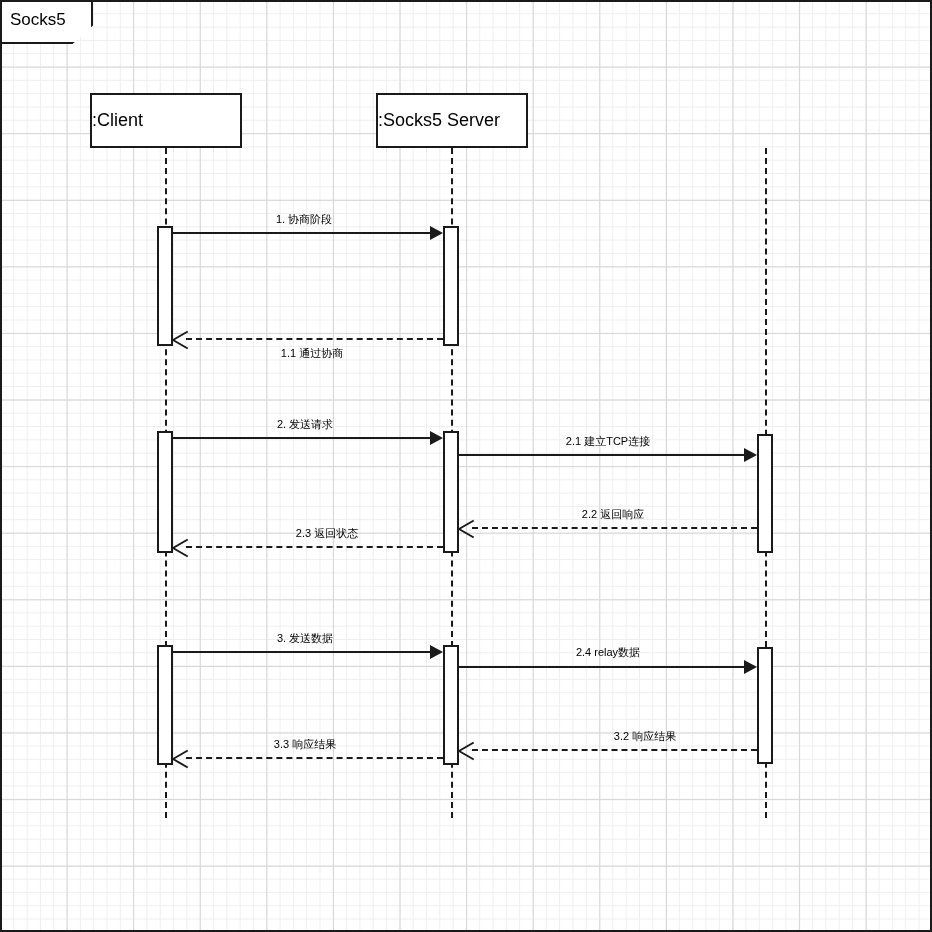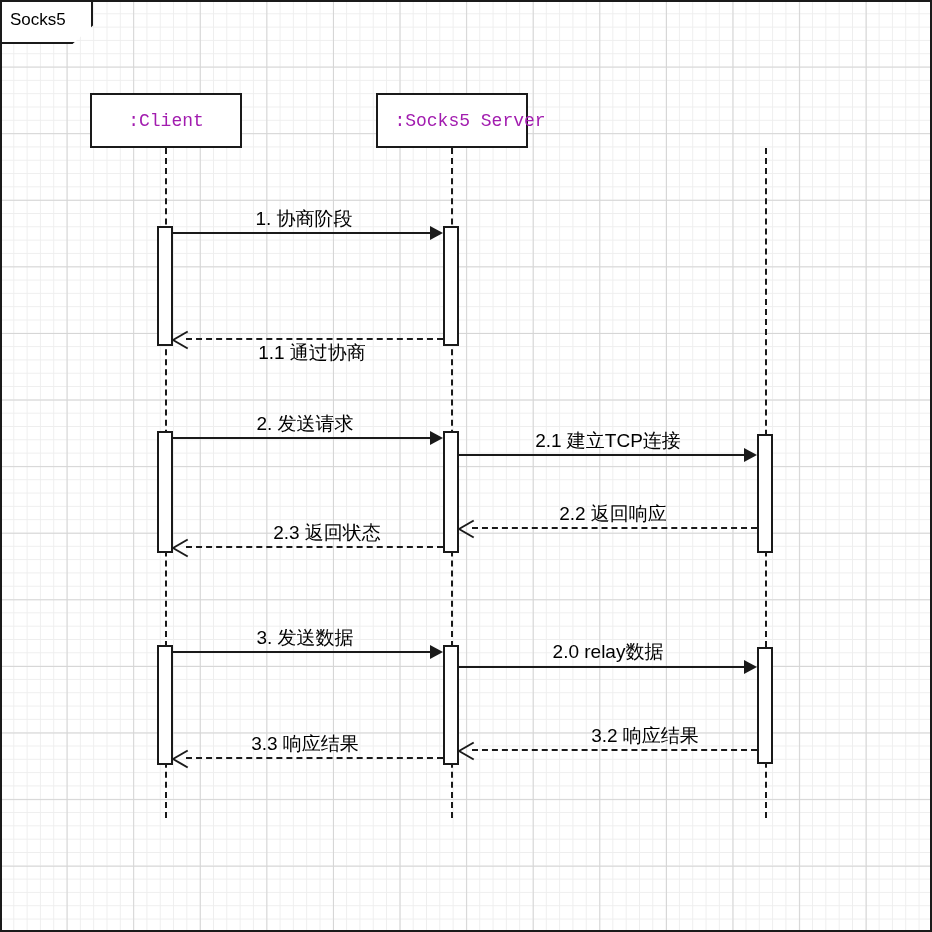--- a/index.html
+++ b/index.html
@@ -58,25 +58,23 @@
     line-height: 20px;
   }
   
   .lifeline-box {
     position: absolute;
     box-sizing: border-box;
     background: #ffffff;
     border: 2px solid #1a1a1a;
     display: flex;
     align-items: center;
-    justify-content: center;
     font-size: 18px;
-    color: #a21caf;
+    color: #000000;
     white-space: nowrap;
-    font-family: Liberation Mono, monospace;
   }
   
   .lifeline-dash {
     position: absolute;
     width: 0;
     border-left: 2px dashed #1a1a1a;
   }
   
   .activation {
     position: absolute;
@@ -117,41 +115,41 @@
     width: 17px;
     height: 0;
     border-top: 2px solid #1a1a1a;
     transform-origin: 0 50%;
   }
   .arrow-open-left::before { transform: rotate(-30deg); }
   .arrow-open-left::after  { transform: rotate(30deg); }
   
   .msg-label {
     position: absolute;
-    font-size: 19px;
+    font-size: 11px;
     color: #000000;
     white-space: nowrap;
     transform: translateX(-50%);
     line-height: 18px;
   }
 </style>
 </head>
 <body>
 
 <div id="canvas">
 
   <div id="frame-border"></div>
 
   <div id="frame-tab"></div>
   <div id="frame-tab-label">Socks5</div>
 
   <div class="lifeline-box" style="left:90px; top:93px; width:152px; height:55px;">
     <span>:Client</span>
   </div>
-  <div class="lifeline-box" style="left:376px; top:93px; width:152px; height:55px;padding-left:36px;">
+  <div class="lifeline-box" style="left:376px; top:93px; width:152px; height:55px;">
     <span>:Socks5 Server</span>
   </div>
 
   <div class="lifeline-dash" style="left:165px; top:148px; height:670px;"></div>
   <div class="lifeline-dash" style="left:451px; top:148px; height:670px;"></div>
   <div class="lifeline-dash" style="left:765px; top:148px; height:670px;"></div>
 
   <div class="activation" style="left:157px; top:226px; height:120px;"></div>
   <div class="activation" style="left:443px; top:226px; height:120px;"></div>
 
@@ -186,21 +184,21 @@
   <div class="msg-line dashed" style="left:186px; top:546px; width:257px;"></div>
   <div class="arrow-open-left" style="left:173px; top:538px;"></div>
   <div class="msg-label" style="left:305px; top:524px;margin-left:22px;">2.3 返回状态</div>
 
   <div class="msg-line" style="left:173px; top:651px; width:258px;"></div>
   <div class="arrow-solid-right" style="left:430px; top:645px;"></div>
   <div class="msg-label" style="left:305px; top:629px;">3. 发送数据</div>
 
   <div class="msg-line" style="left:459px; top:666px; width:286px;"></div>
   <div class="arrow-solid-right" style="left:744px; top:660px;"></div>
-  <div class="msg-label" style="left:608px; top:643px;">2.0 relay数据</div>
+  <div class="msg-label" style="left:608px; top:643px;">2.4 relay数据</div>
 
   <div class="msg-line dashed" style="left:472px; top:749px; width:285px;"></div>
   <div class="arrow-open-left" style="left:459px; top:741px;"></div>
   <div class="msg-label" style="left:645px; top:727px;">3.2 响应结果</div>
 
   <div class="msg-line dashed" style="left:186px; top:757px; width:257px;"></div>
   <div class="arrow-open-left" style="left:173px; top:749px;"></div>
   <div class="msg-label" style="left:305px; top:735px;">3.3 响应结果</div>
 
 </div>

